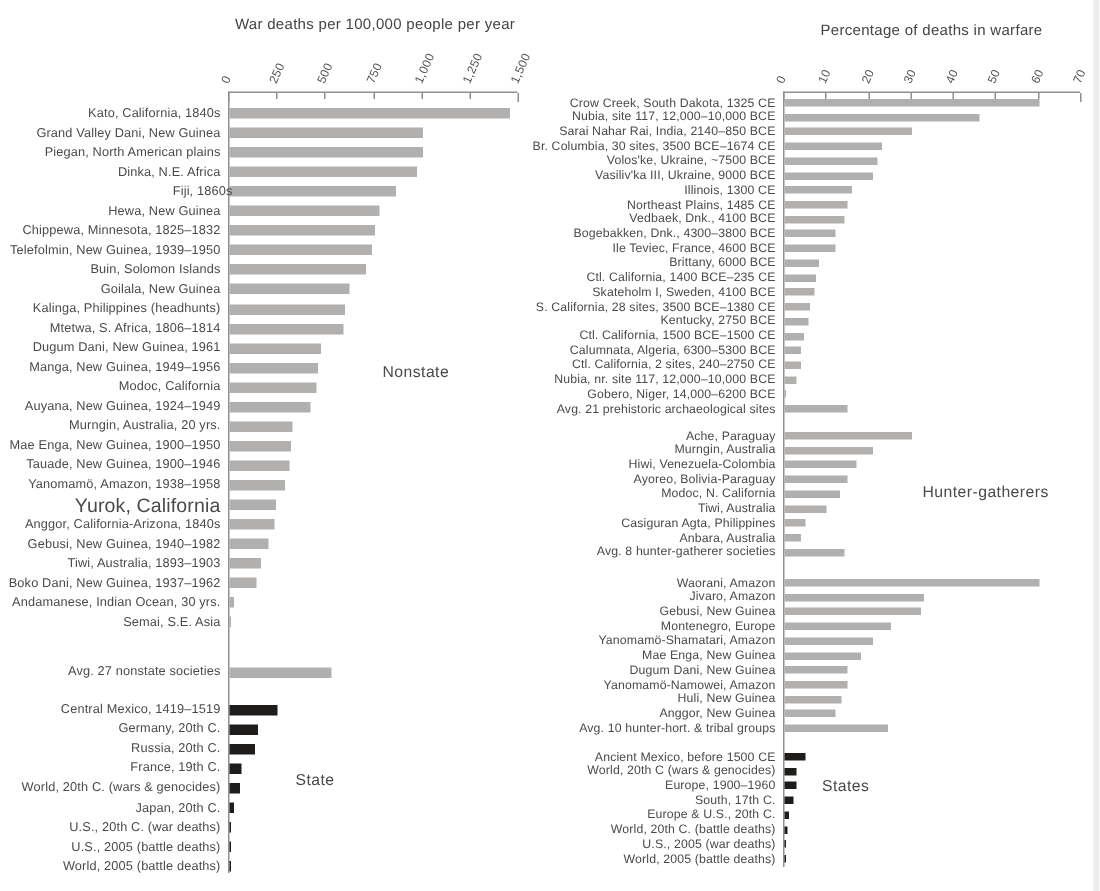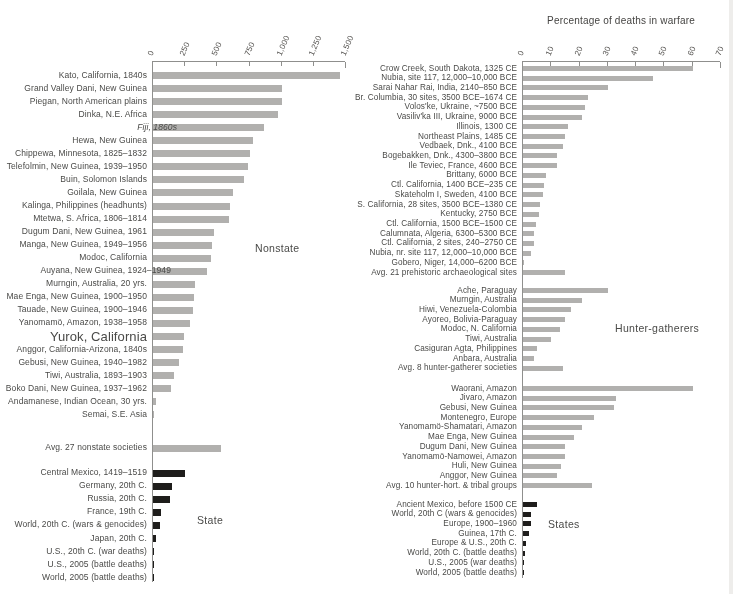--- a/index.html
+++ b/index.html
@@ -25,20 +25,21 @@
     position:absolute;line-height:9px;white-space:nowrap;text-align:right;
     letter-spacing:.1px;
   }
   .section-label{position:absolute;font-size:10.5px;line-height:15px;letter-spacing:.3px;white-space:nowrap;}
   .page-edge{position:absolute;right:0;top:0;width:4px;height:100%;background:#eeedeb;}
 </style>
 </head>
 <body>
 
 <div class="figure">
+  <div class="chart-title title-left">War deaths per 100,000 people per year</div>
   <div class="chart-title title-right">Percentage of deaths in warfare</div>
   <div id="canvas" style="position:absolute;inset:0;">
       <div class="axis-line" style="left: 152px; top: 61px; width: 193px; background: rgb(143, 143, 141);"></div>
       <div class="axis-tick" style="left: 152px; top: 62px; height: 6px; background: rgb(143, 143, 141);"></div>
       <div class="tick-label" style="left: 154px; top: 48px; color: rgb(85, 83, 80);">0</div>
       <div class="axis-tick" style="left: 184.167px; top: 62px; height: 3.5px; background: rgb(143, 143, 141);"></div>
       <div class="tick-label" style="left: 186.167px; top: 48px; color: rgb(85, 83, 80);">250</div>
       <div class="axis-tick" style="left: 216.333px; top: 62px; height: 3.5px; background: rgb(143, 143, 141);"></div>
       <div class="tick-label" style="left: 218.333px; top: 48px; color: rgb(85, 83, 80);">500</div>
       <div class="axis-tick" style="left: 248.5px; top: 62px; height: 3.5px; background: rgb(143, 143, 141);"></div>
@@ -52,21 +53,21 @@
       <div class="baseline" style="left: 152px; top: 61px; height: 521px; background: rgb(143, 143, 141);"></div>
       <div class="bar" style="left: 153px; top: 72px; width: 186.567px; height: 7px; background: rgb(177, 176, 174);"></div>
       <div class="row-label" style="right: 586px; top: 70.5px; font-size: 8.5px; color: rgb(74, 74, 72);">Kato, California, 1840s</div>
       <div class="bar" style="left: 153px; top: 85.05px; width: 128.667px; height: 7px; background: rgb(177, 176, 174);"></div>
       <div class="row-label" style="right: 586px; top: 83.55px; font-size: 8.5px; color: rgb(74, 74, 72);">Grand Valley Dani, New Guinea</div>
       <div class="bar" style="left: 153px; top: 98.1px; width: 128.667px; height: 7px; background: rgb(177, 176, 174);"></div>
       <div class="row-label" style="right: 586px; top: 96.6px; font-size: 8.5px; color: rgb(74, 74, 72);">Piegan, North American plains</div>
       <div class="bar" style="left: 153px; top: 111.15px; width: 124.807px; height: 7px; background: rgb(177, 176, 174);"></div>
       <div class="row-label" style="right: 586px; top: 109.65px; font-size: 8.5px; color: rgb(74, 74, 72);">Dinka, N.E. Africa</div>
       <div class="bar" style="left: 153px; top: 124.2px; width: 110.653px; height: 7px; background: rgb(177, 176, 174);"></div>
-      <div class="row-label" style="right: 556px; top: 122.7px; font-size: 8.5px; color: rgb(74, 74, 72); font-style: italic;">Fiji, 1860s</div>
+      <div class="row-label" style="right: 578px; top: 122.7px; font-size: 8.5px; color: rgb(74, 74, 72);">Fiji, 1860s</div>
       <div class="bar" style="left: 153px; top: 137.25px; width: 100.36px; height: 7px; background: rgb(177, 176, 174);"></div>
       <div class="row-label" style="right: 586px; top: 135.75px; font-size: 8.5px; color: rgb(74, 74, 72);">Hewa, New Guinea</div>
       <div class="bar" style="left: 153px; top: 150.3px; width: 96.5px; height: 7px; background: rgb(177, 176, 174);"></div>
       <div class="row-label" style="right: 586px; top: 148.8px; font-size: 8.5px; color: rgb(74, 74, 72);">Chippewa, Minnesota, 1825–1832</div>
       <div class="bar" style="left: 153px; top: 163.35px; width: 94.57px; height: 7px; background: rgb(177, 176, 174);"></div>
       <div class="row-label" style="right: 586px; top: 161.85px; font-size: 8.5px; color: rgb(74, 74, 72);">Telefolmin, New Guinea, 1939–1950</div>
       <div class="bar" style="left: 153px; top: 176.4px; width: 90.71px; height: 7px; background: rgb(177, 176, 174);"></div>
       <div class="row-label" style="right: 586px; top: 174.9px; font-size: 8.5px; color: rgb(74, 74, 72);">Buin, Solomon Islands</div>
       <div class="bar" style="left: 153px; top: 189.45px; width: 79.7733px; height: 7px; background: rgb(177, 176, 174);"></div>
       <div class="row-label" style="right: 586px; top: 187.95px; font-size: 8.5px; color: rgb(74, 74, 72);">Goilala, New Guinea</div>
@@ -74,21 +75,21 @@
       <div class="row-label" style="right: 586px; top: 201px; font-size: 8.5px; color: rgb(74, 74, 72);">Kalinga, Philippines (headhunts)</div>
       <div class="bar" style="left: 153px; top: 215.55px; width: 75.9133px; height: 7px; background: rgb(177, 176, 174);"></div>
       <div class="row-label" style="right: 586px; top: 214.05px; font-size: 8.5px; color: rgb(74, 74, 72);">Mtetwa, S. Africa, 1806–1814</div>
       <div class="bar" style="left: 153px; top: 228.6px; width: 61.1167px; height: 7px; background: rgb(177, 176, 174);"></div>
       <div class="row-label" style="right: 586px; top: 227.1px; font-size: 8.5px; color: rgb(74, 74, 72);">Dugum Dani, New Guinea, 1961</div>
       <div class="bar" style="left: 153px; top: 241.65px; width: 59.1867px; height: 7px; background: rgb(177, 176, 174);"></div>
       <div class="row-label" style="right: 586px; top: 240.15px; font-size: 8.5px; color: rgb(74, 74, 72);">Manga, New Guinea, 1949–1956</div>
       <div class="bar" style="left: 153px; top: 254.7px; width: 57.9px; height: 7px; background: rgb(177, 176, 174);"></div>
       <div class="row-label" style="right: 586px; top: 253.2px; font-size: 8.5px; color: rgb(74, 74, 72);">Modoc, California</div>
       <div class="bar" style="left: 153px; top: 267.75px; width: 54.04px; height: 7px; background: rgb(177, 176, 174);"></div>
-      <div class="row-label" style="right: 562px; top: 266.25px; font-size: 8.5px; color: rgb(74, 74, 72);">Auyana, New Guinea, 1924–1949</div>
+      <div class="row-label" style="right: 586px; top: 266.25px; font-size: 8.5px; color: rgb(74, 74, 72);">Auyana, New Guinea, 1924–1949</div>
       <div class="bar" style="left: 153px; top: 280.8px; width: 42.46px; height: 7px; background: rgb(177, 176, 174);"></div>
       <div class="row-label" style="right: 586px; top: 279.3px; font-size: 8.5px; color: rgb(74, 74, 72);">Murngin, Australia, 20 yrs.</div>
       <div class="bar" style="left: 153px; top: 293.85px; width: 41.1733px; height: 7px; background: rgb(177, 176, 174);"></div>
       <div class="row-label" style="right: 586px; top: 292.35px; font-size: 8.5px; color: rgb(74, 74, 72);">Mae Enga, New Guinea, 1900–1950</div>
       <div class="bar" style="left: 153px; top: 306.9px; width: 39.8867px; height: 7px; background: rgb(177, 176, 174);"></div>
       <div class="row-label" style="right: 586px; top: 305.4px; font-size: 8.5px; color: rgb(74, 74, 72);">Tauade, New Guinea, 1900–1946</div>
       <div class="bar" style="left: 153px; top: 319.95px; width: 37.3133px; height: 7px; background: rgb(177, 176, 174);"></div>
       <div class="row-label" style="right: 586px; top: 318.45px; font-size: 8.5px; color: rgb(74, 74, 72);">Yanomamö, Amazon, 1938–1958</div>
       <div class="bar" style="left: 153px; top: 333px; width: 30.88px; height: 7px; background: rgb(177, 176, 174);"></div>
       <div class="row-label" style="right: 586px; top: 331.5px; font-size: 13px; color: rgb(74, 74, 72);">Yurok, California</div>
@@ -232,21 +233,21 @@
       <div class="row-label" style="right: 216px; top: 470.98px; font-size: 8.2px; color: rgb(74, 74, 72);">Anggor, New Guinea</div>
       <div class="bar" style="left: 523px; top: 483.2px; width: 69.3px; height: 5px; background: rgb(177, 176, 174);"></div>
       <div class="row-label" style="right: 216px; top: 480.7px; font-size: 8.2px; color: rgb(74, 74, 72);">Avg. 10 hunter-hort. &amp; tribal groups</div>
       <div class="bar" style="left: 523px; top: 502px; width: 14.1429px; height: 5px; background: rgb(30, 29, 27);"></div>
       <div class="row-label" style="right: 216px; top: 499.5px; font-size: 8.2px; color: rgb(74, 74, 72);">Ancient Mexico, before 1500 CE</div>
       <div class="bar" style="left: 523px; top: 511.72px; width: 8.48571px; height: 5px; background: rgb(30, 29, 27);"></div>
       <div class="row-label" style="right: 216px; top: 509.22px; font-size: 8.2px; color: rgb(74, 74, 72);">World, 20th C (wars &amp; genocides)</div>
       <div class="bar" style="left: 523px; top: 521.44px; width: 8.48571px; height: 5px; background: rgb(30, 29, 27);"></div>
       <div class="row-label" style="right: 216px; top: 518.94px; font-size: 8.2px; color: rgb(74, 74, 72);">Europe, 1900–1960</div>
       <div class="bar" style="left: 523px; top: 531.16px; width: 5.65714px; height: 5px; background: rgb(30, 29, 27);"></div>
-      <div class="row-label" style="right: 216px; top: 528.66px; font-size: 8.2px; color: rgb(74, 74, 72);">Guinea, 17th C.</div>
+      <div class="row-label" style="right: 216px; top: 528.66px; font-size: 8.2px; color: rgb(74, 74, 72);">South, 17th C.</div>
       <div class="bar" style="left: 523px; top: 540.88px; width: 2.54571px; height: 5px; background: rgb(30, 29, 27);"></div>
       <div class="row-label" style="right: 216px; top: 538.38px; font-size: 8.2px; color: rgb(74, 74, 72);">Europe &amp; U.S., 20th C.</div>
       <div class="bar" style="left: 523px; top: 550.6px; width: 2.26286px; height: 5px; background: rgb(30, 29, 27);"></div>
       <div class="row-label" style="right: 216px; top: 548.1px; font-size: 8.2px; color: rgb(74, 74, 72);">World, 20th C. (battle deaths)</div>
       <div class="bar" style="left: 523px; top: 560.32px; width: 0.282857px; height: 5px; background: rgb(30, 29, 27);"></div>
       <div class="row-label" style="right: 216px; top: 557.82px; font-size: 8.2px; color: rgb(74, 74, 72);">U.S., 2005 (war deaths)</div>
       <div class="bar" style="left: 523px; top: 570.04px; width: 0.282857px; height: 5px; background: rgb(30, 29, 27);"></div>
       <div class="row-label" style="right: 216px; top: 567.54px; font-size: 8.2px; color: rgb(74, 74, 72);">World, 2005 (battle deaths)</div>
       <div class="section-label" style="left: 615px; top: 321px; color: rgb(74, 74, 72);">
         <div>Hunter-gatherers</div>

